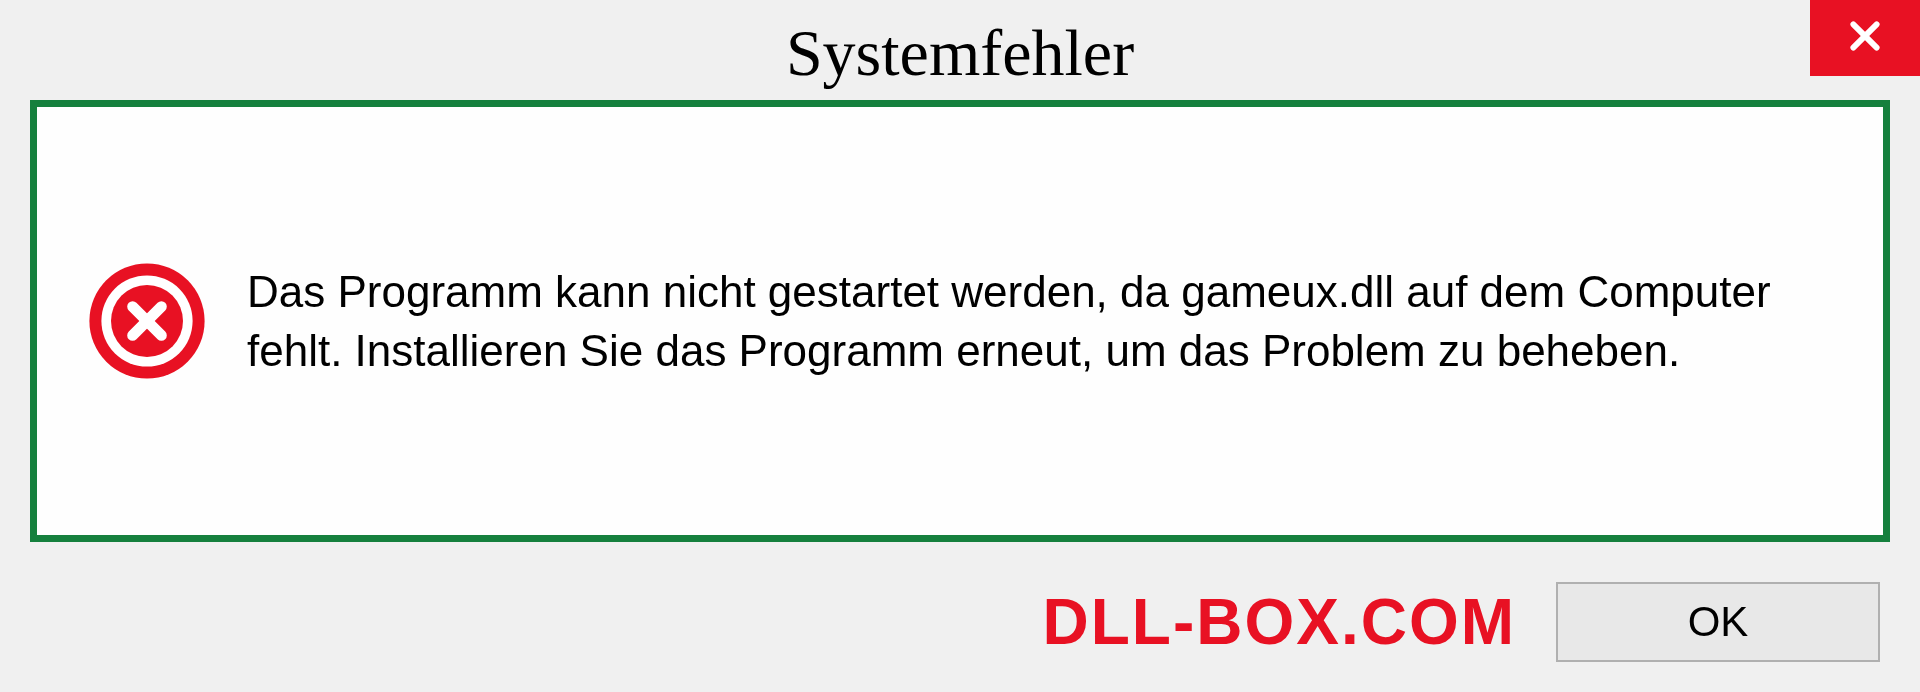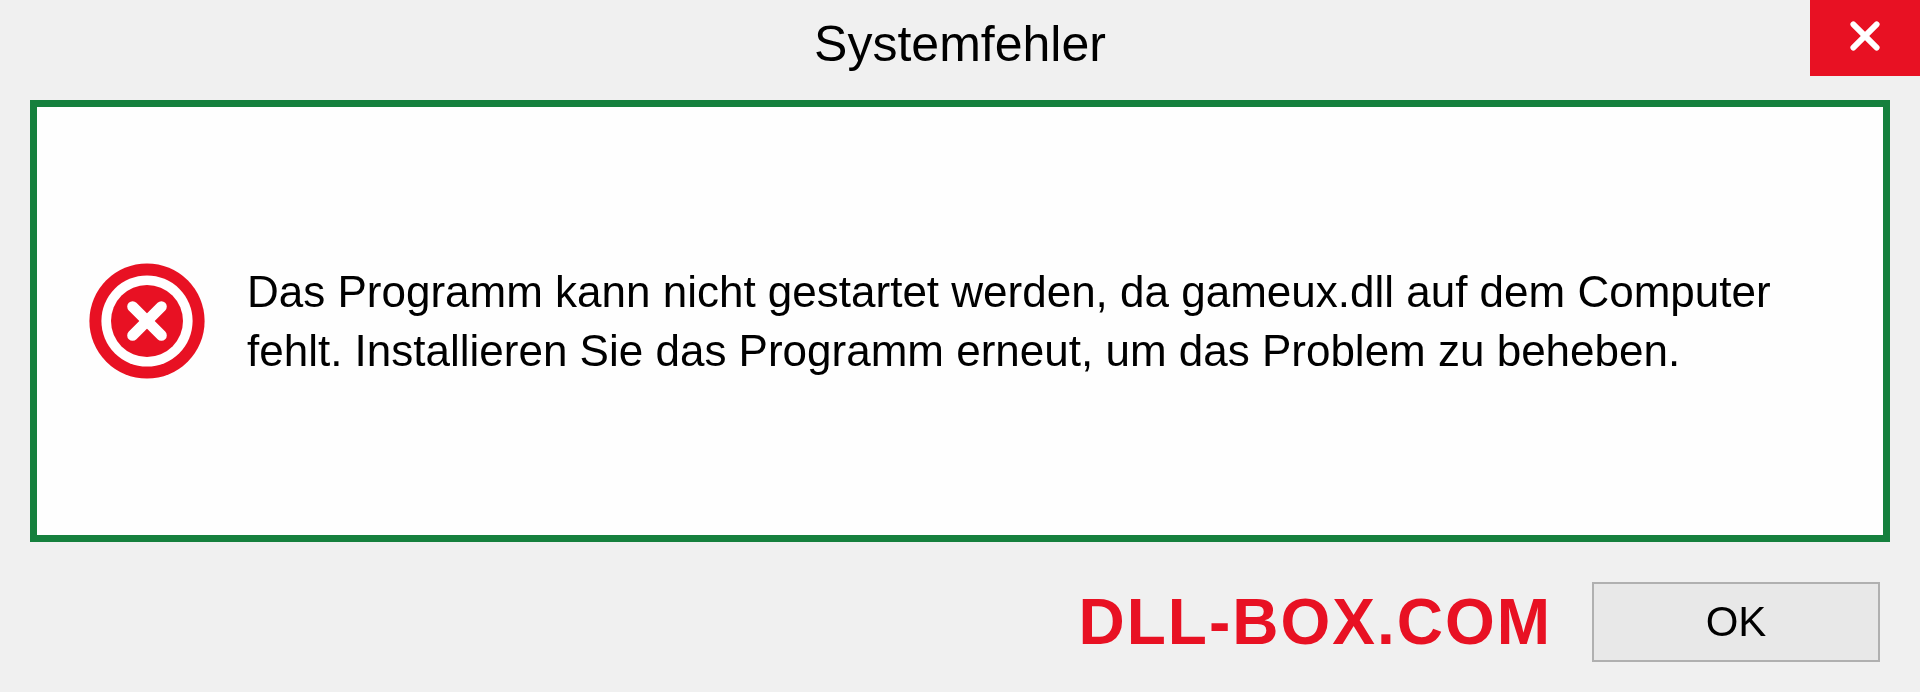--- a/index.html
+++ b/index.html
@@ -24,23 +24,24 @@
     }
     .titlebar {
       height: 90px;
       display: flex;
       align-items: flex-start;
       justify-content: center;
       position: relative;
       padding-top: 15px;
     }
     .title {
-      font-size: 50px;
+      font-size: 66px;
       font-weight: 400;
       color: #000;
+      font-family: Liberation Serif, serif;
     }
     .close-button {
       position: absolute;
       right: 0;
       top: 0;
       width: 110px;
       height: 76px;
       background: #e81123;
       display: flex;
       align-items: center;
@@ -84,21 +85,21 @@
       gap: 40px;
     }
     .watermark {
       font-size: 64px;
       font-weight: 900;
       color: #e81123;
       letter-spacing: 2px;
       font-family: Arial, sans-serif;
     }
     .ok-button {
-      width: 288px;
+      width: 324px;
       height: 80px;
       background: #e8e8e8;
       border: 2px solid #b0b0b0;
       font-size: 42px;
       color: #000;
       cursor: pointer;
       display: flex;
       align-items: center;
       justify-content: center;
     }

